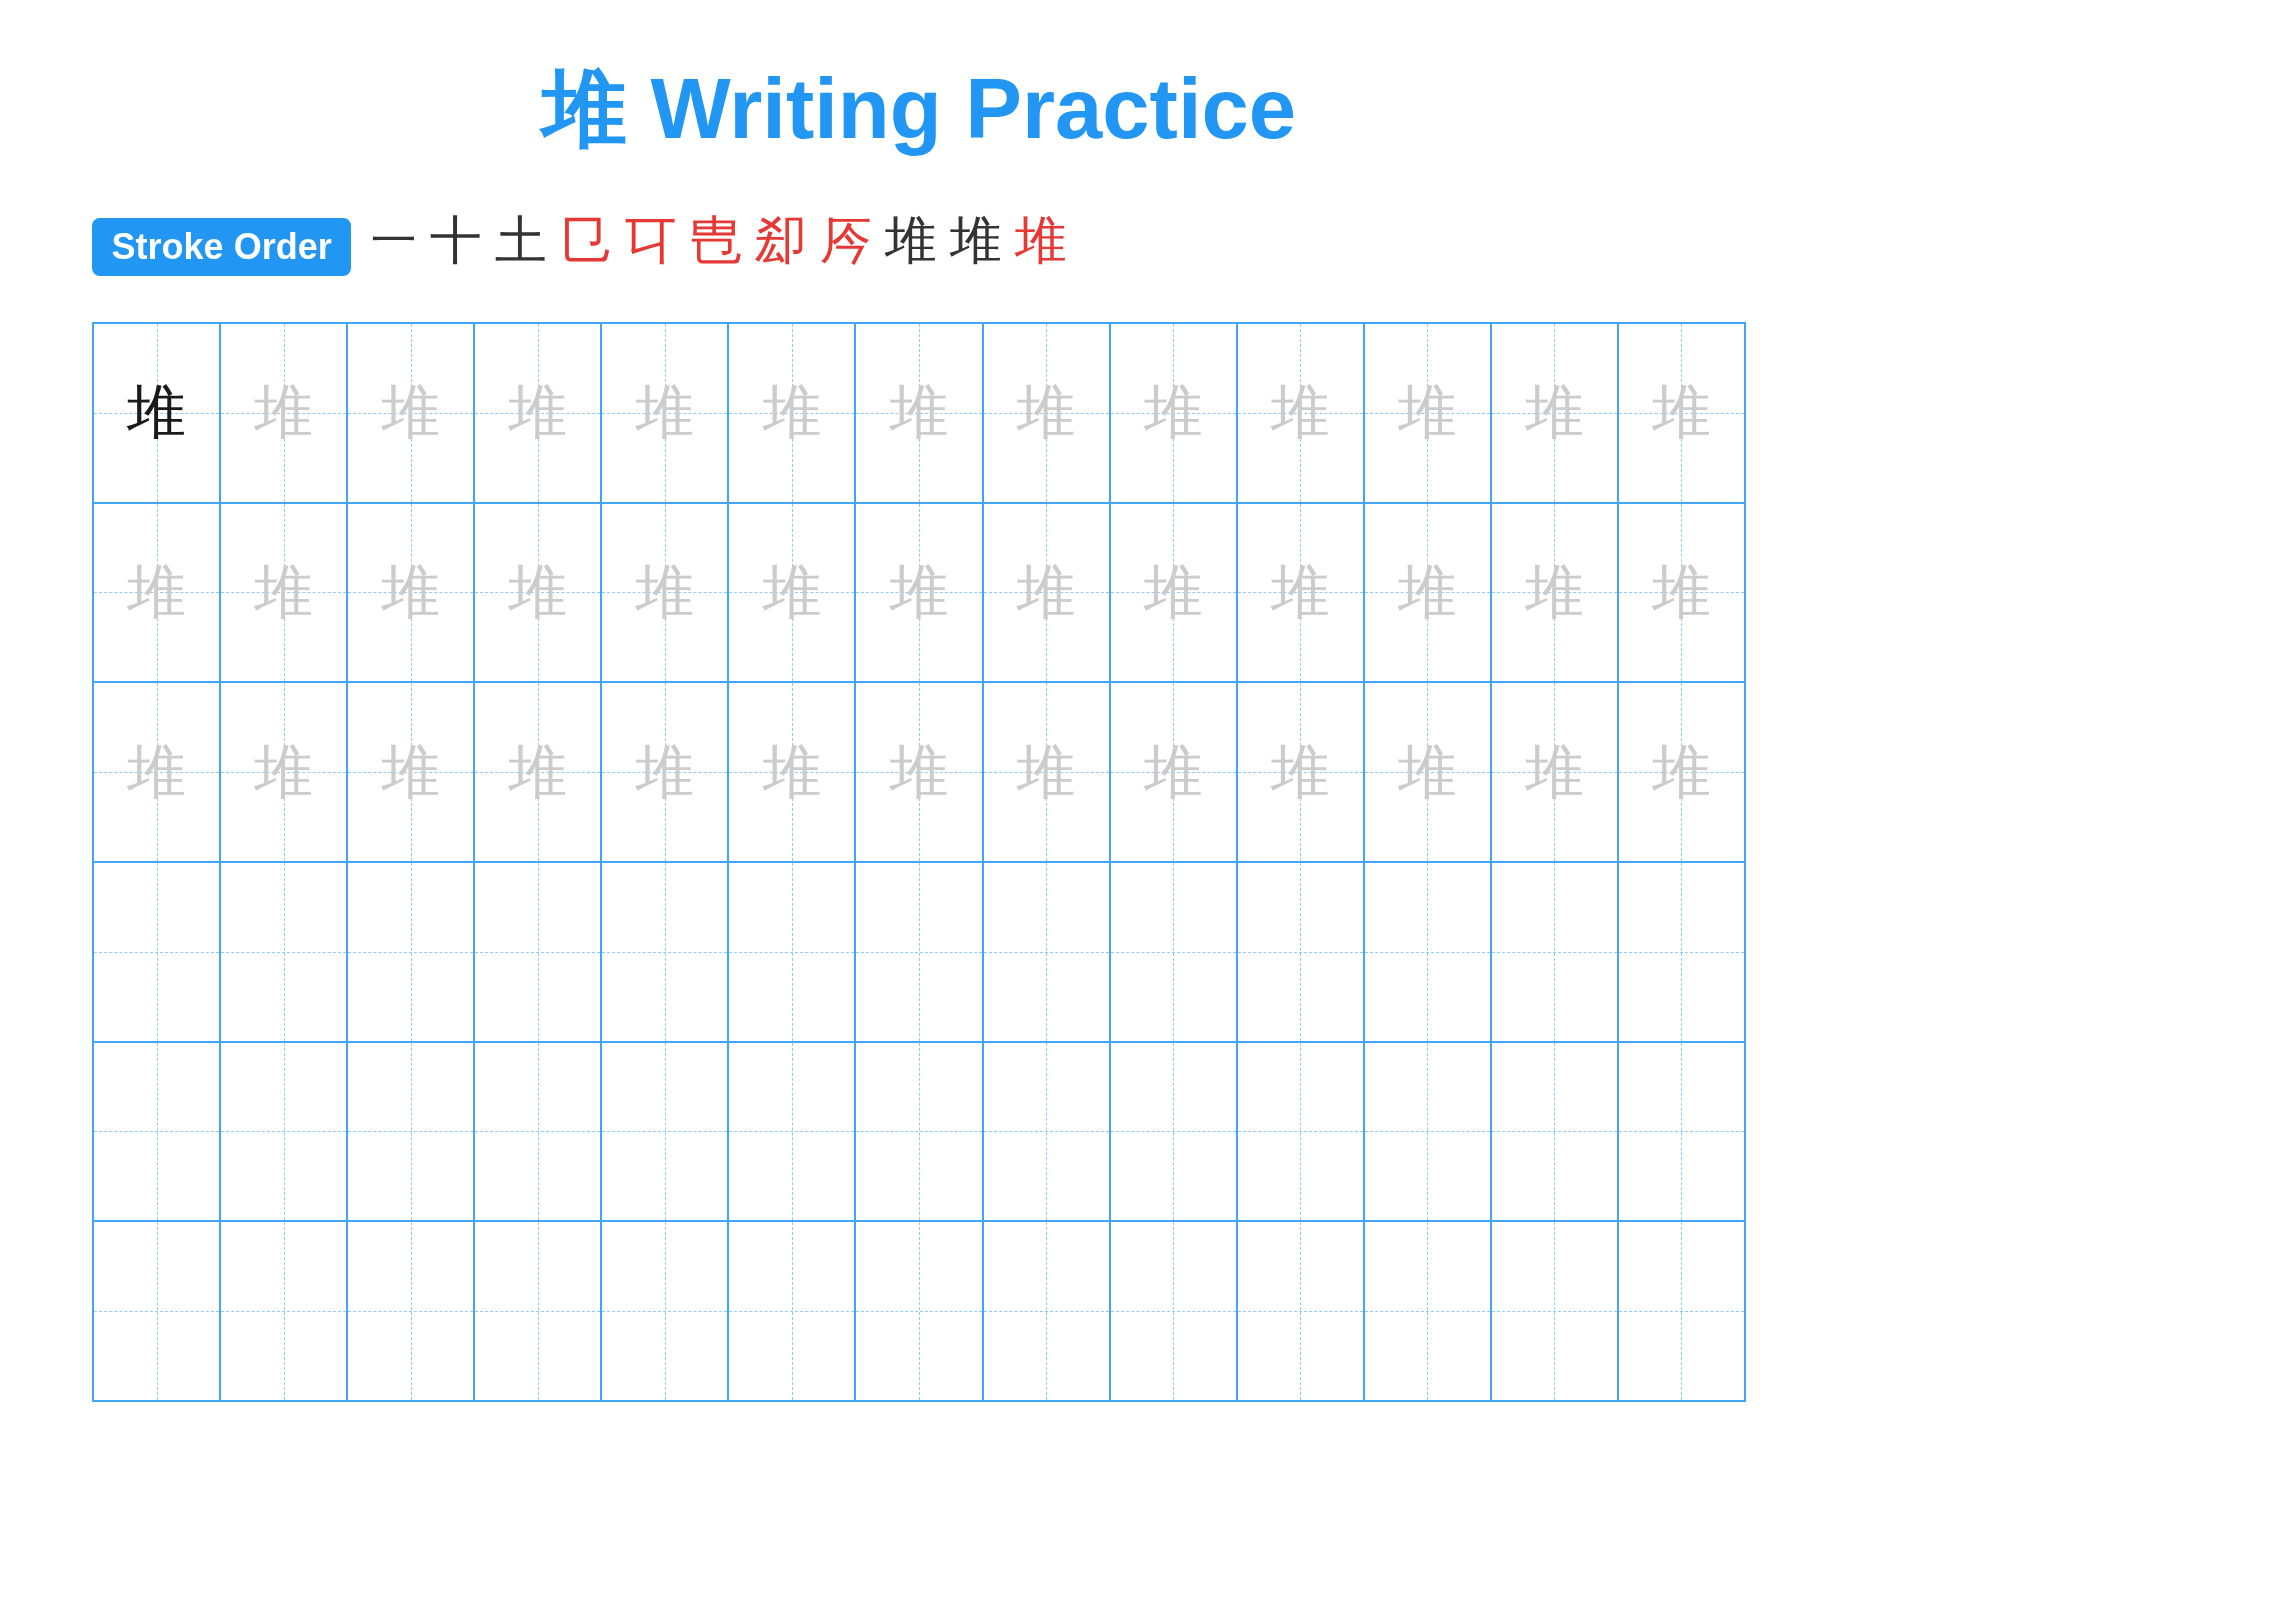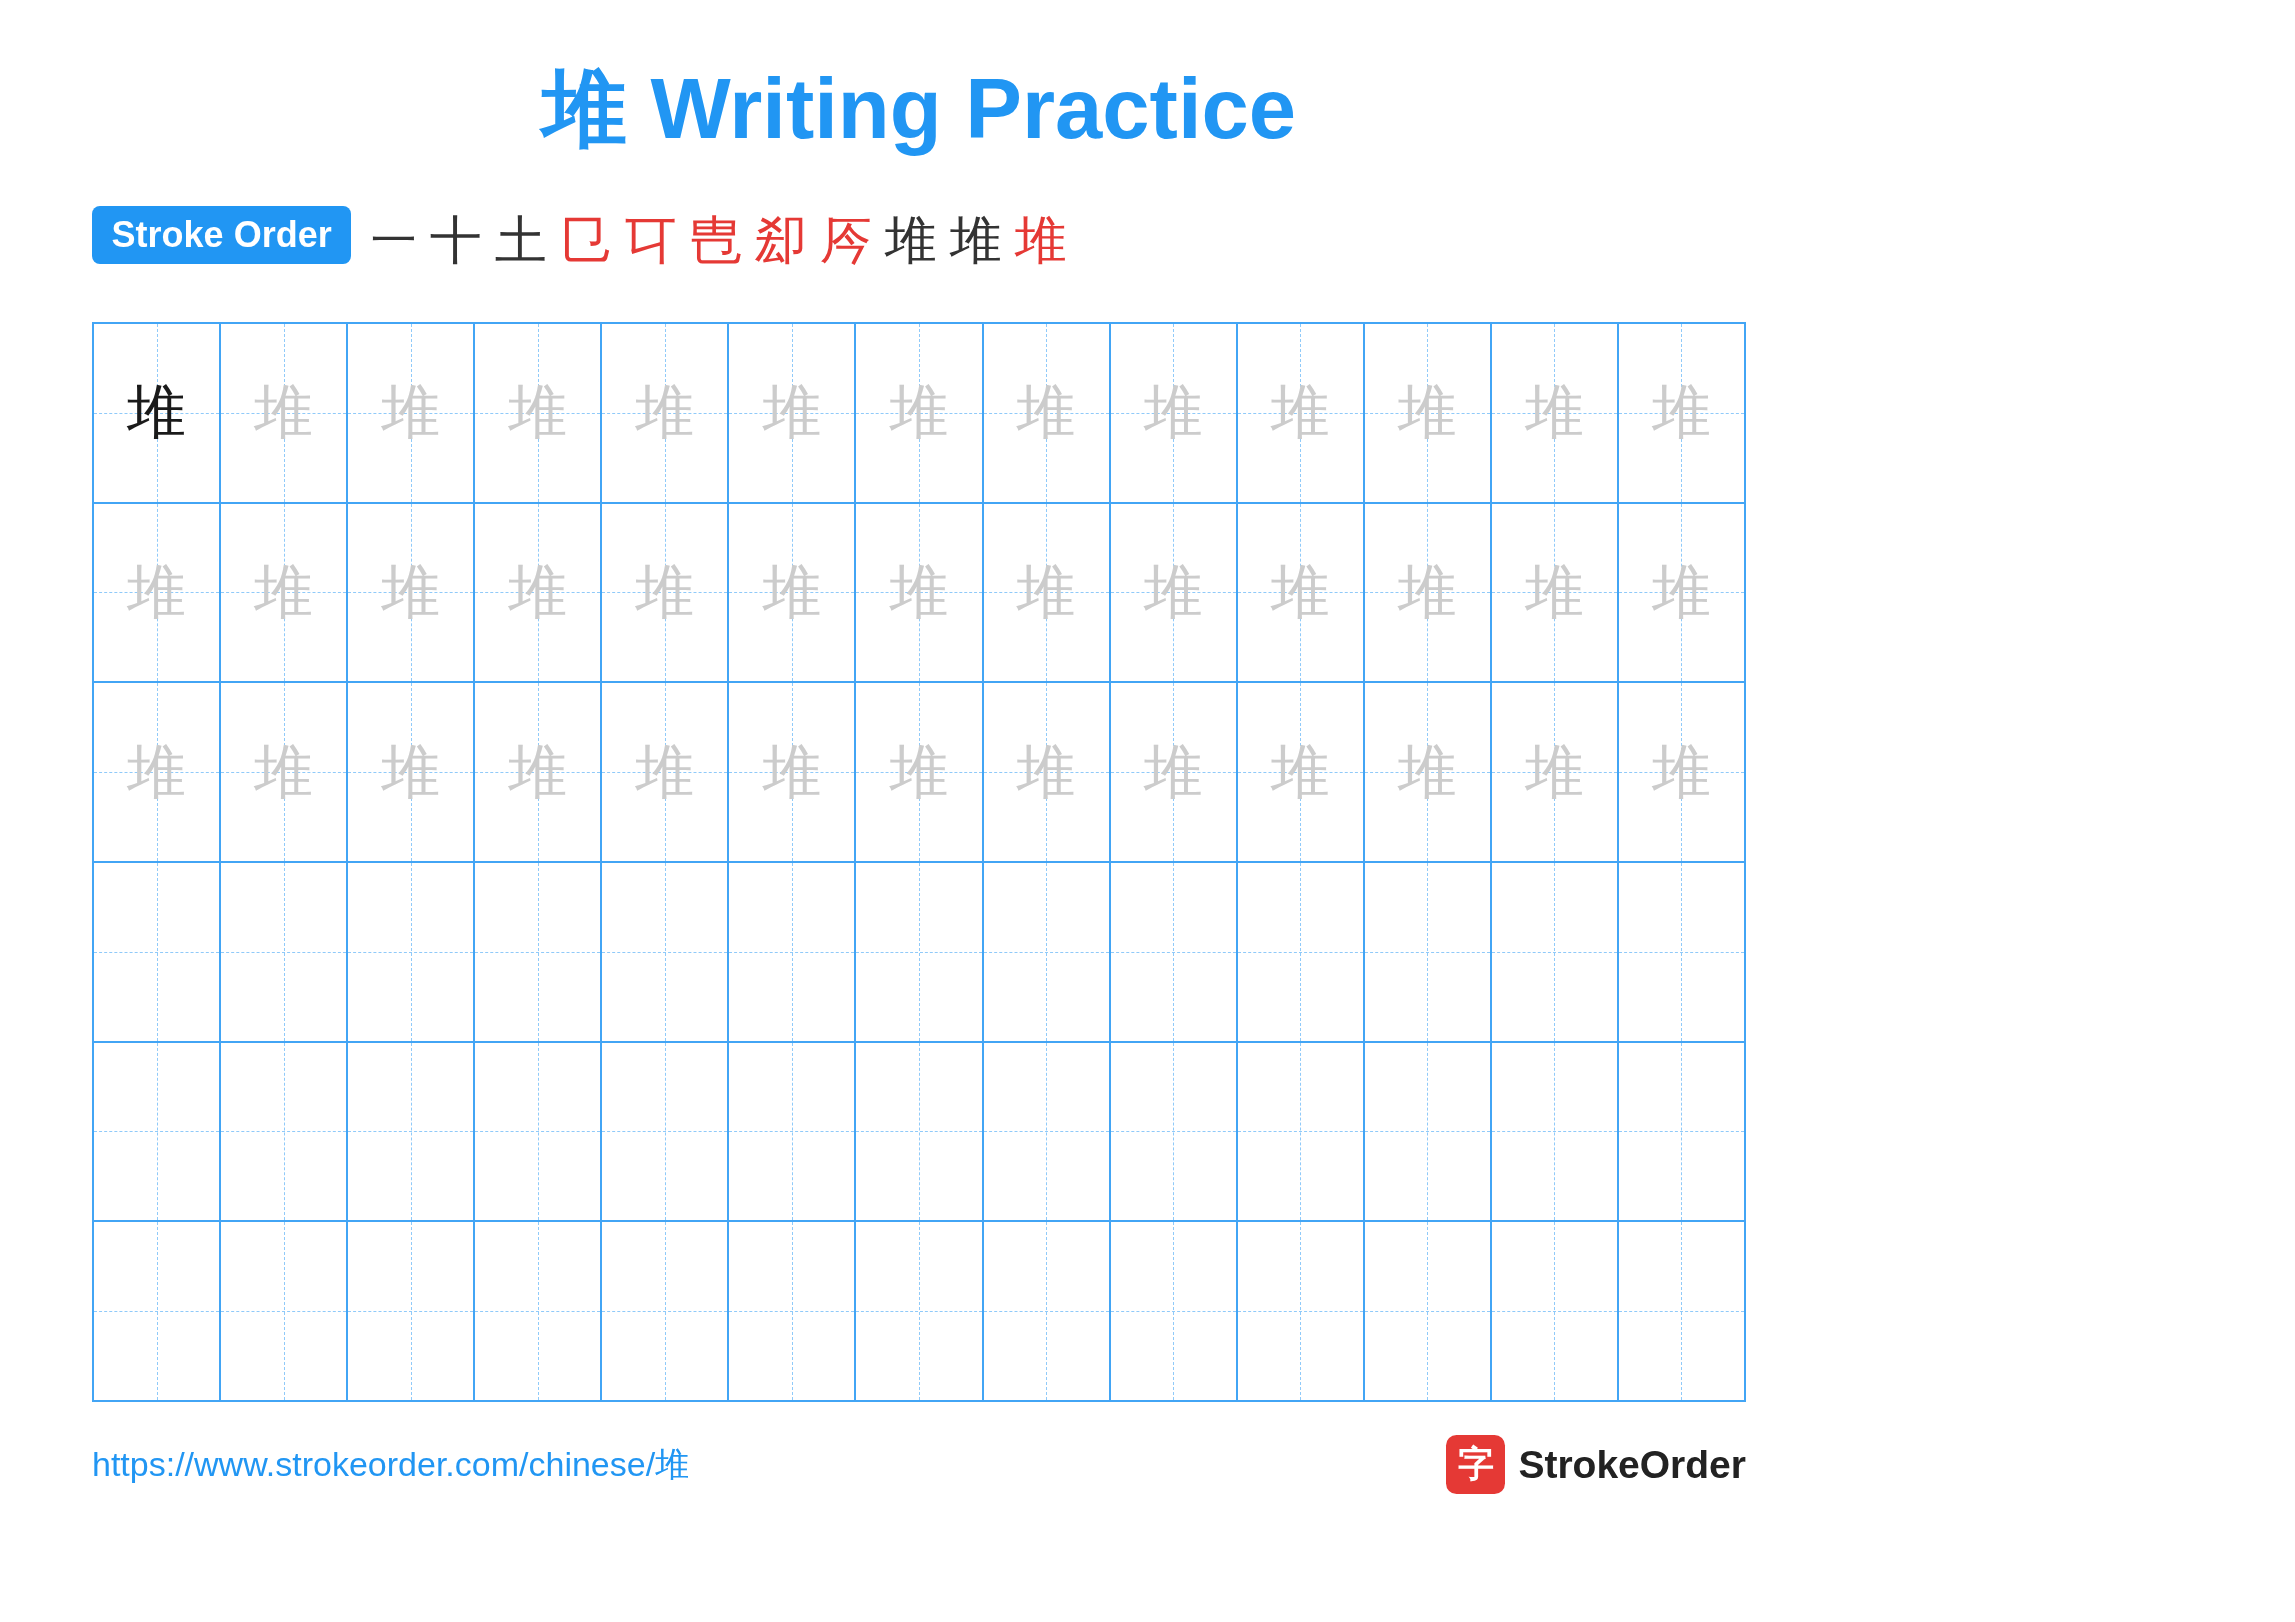--- a/index.html
+++ b/index.html
@@ -25,21 +25,21 @@
     .title {
       font-size: 85px;
       font-weight: bold;
       color: #2196F3;
       margin-bottom: 39px;
       text-align: center;
     }
 
     .stroke-order-row {
       display: flex;
-      align-items: flex-start;
+      align-items: flex-end;
       gap: 19.6px;
       margin-bottom: 46px;
       align-self: flex-start;
     }
 
     .stroke-order-badge {
       background: #2196F3;
       color: white;
       font-size: 36px;
       font-weight: bold;
@@ -341,21 +341,14 @@
       <div class="grid-cell"></div>
       <div class="grid-cell"></div>
       <div class="grid-cell"></div>
       <div class="grid-cell"></div>
       <div class="grid-cell"></div>
       <div class="grid-cell"></div>
       <div class="grid-cell"></div>
       <div class="grid-cell"></div>
     </div>
 
-  <div class="footer">
-    <span class="footer-url">https://www.strokeorder.com/chinese/堆</span>
-    <div class="footer-logo">
-      <div class="footer-logo-icon">字</div>
-      <span class="footer-logo-text">StrokeOrder</span>
-    </div>
-  </div>
 </div>
 
 
 </body></html>

